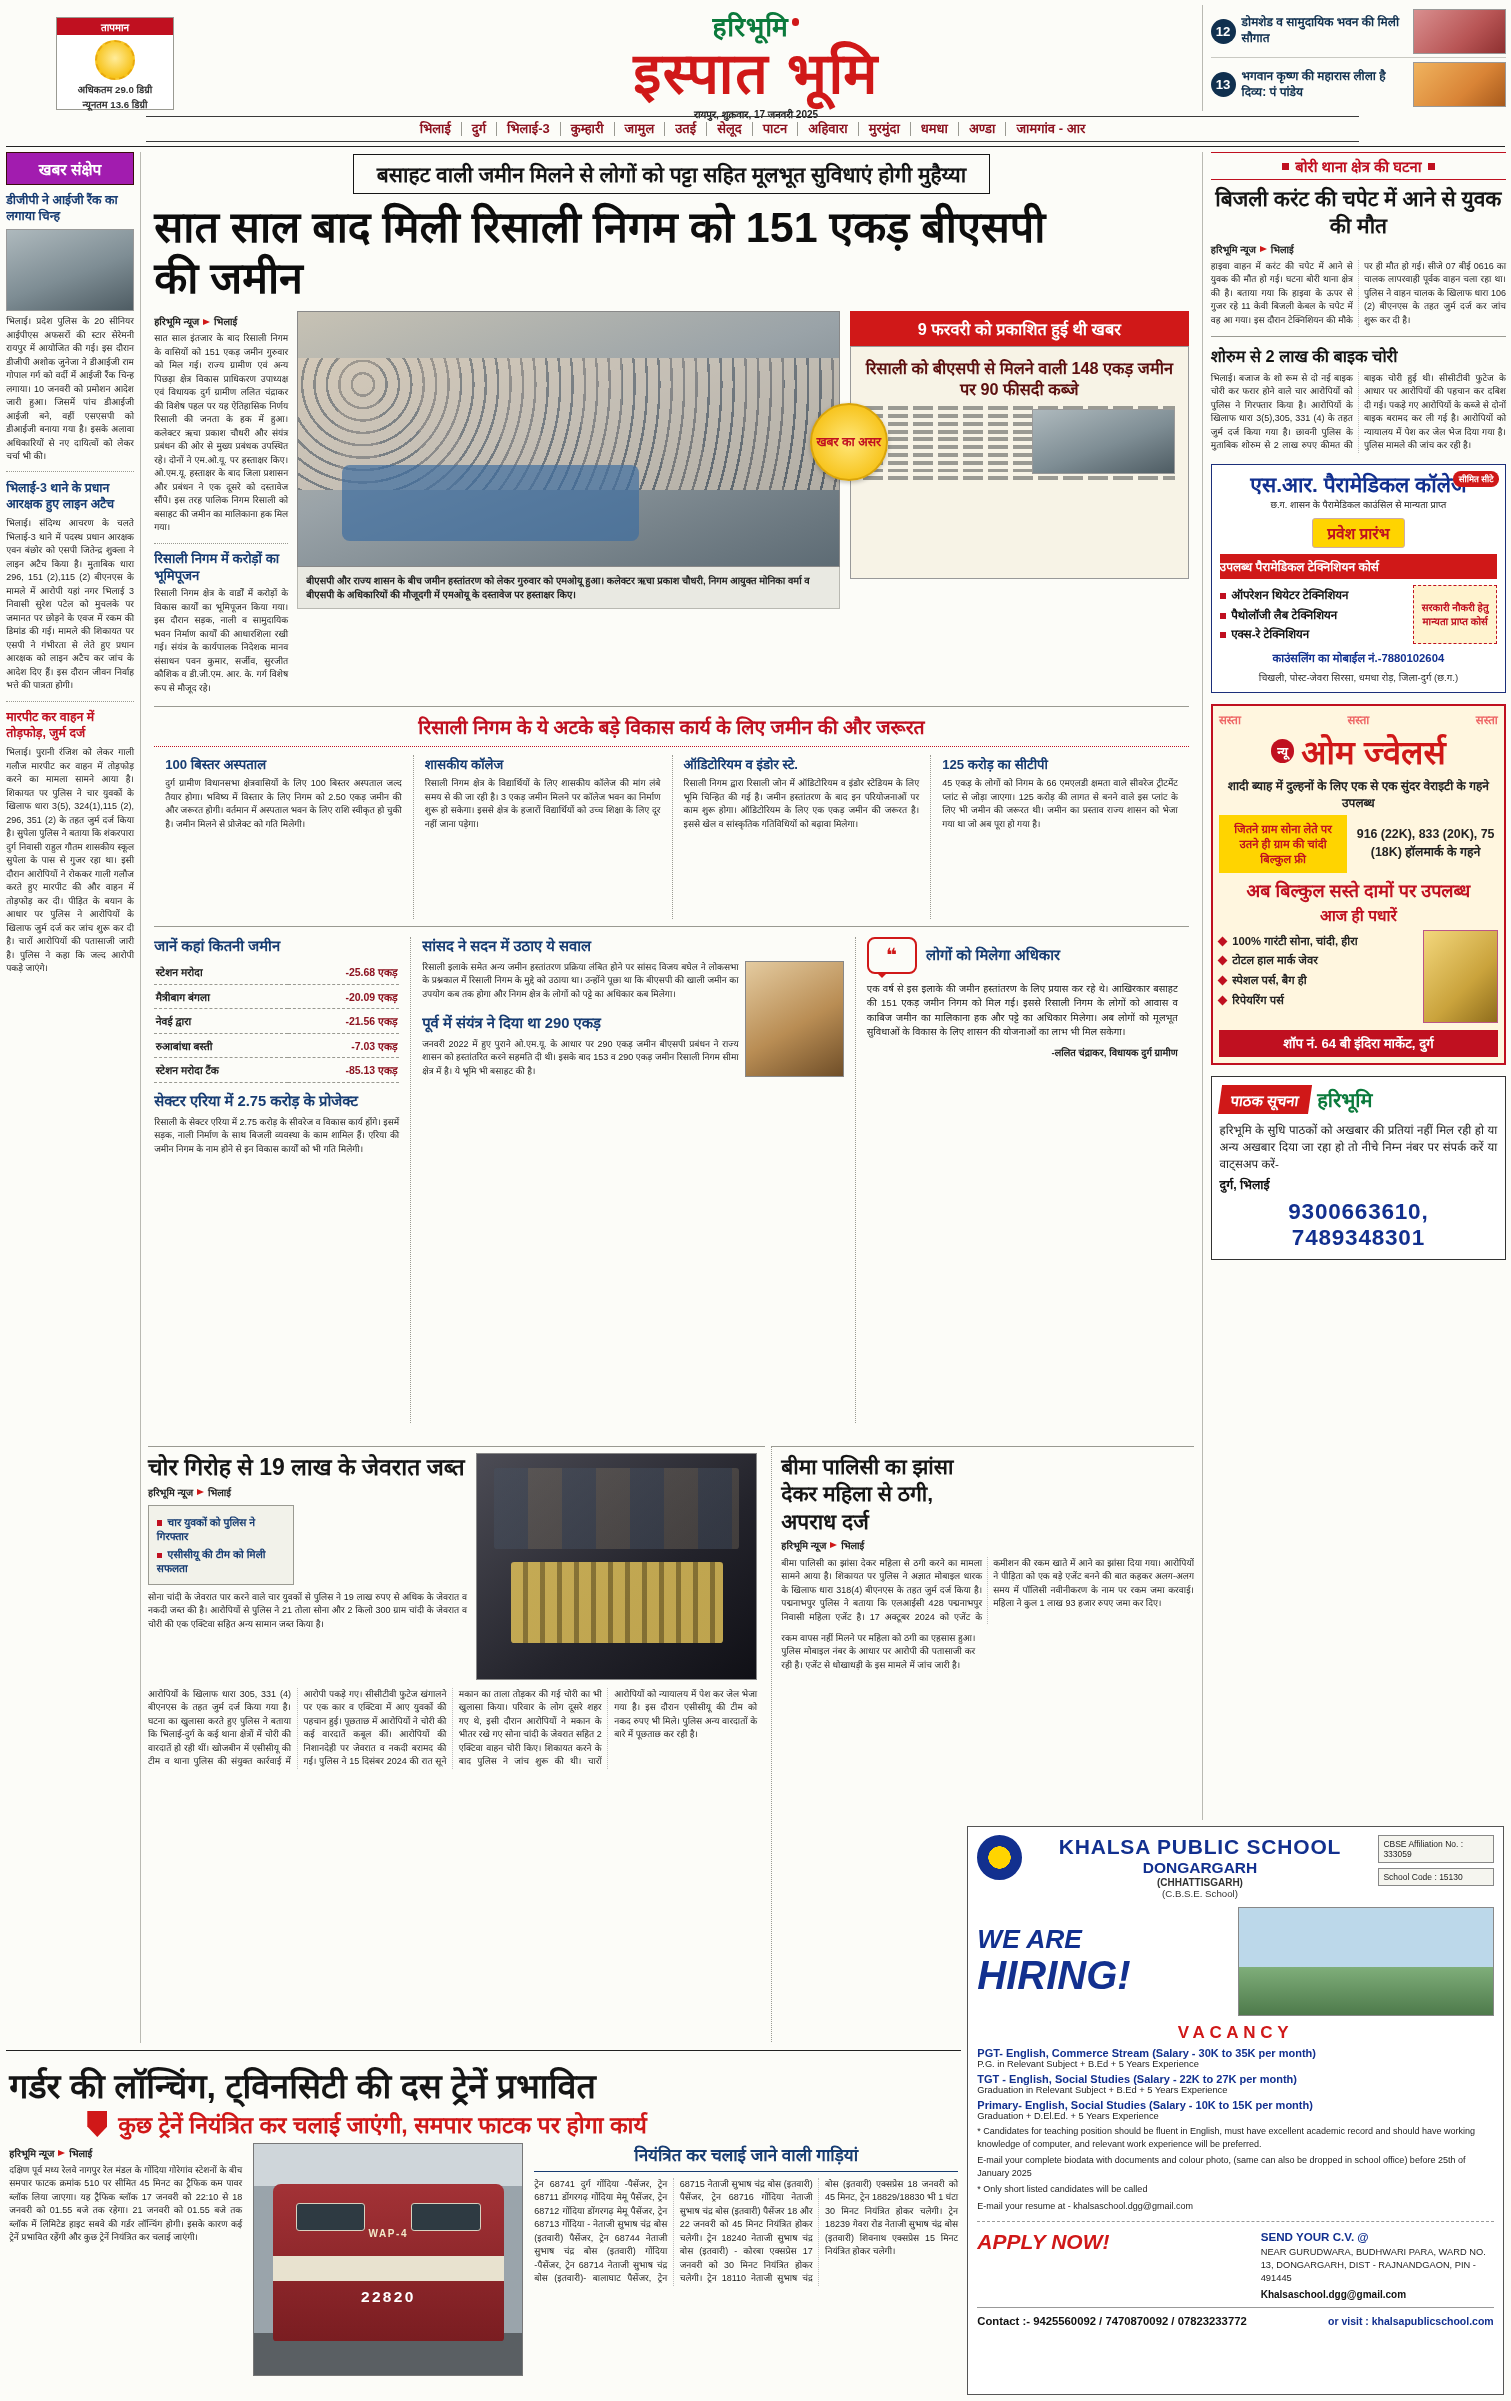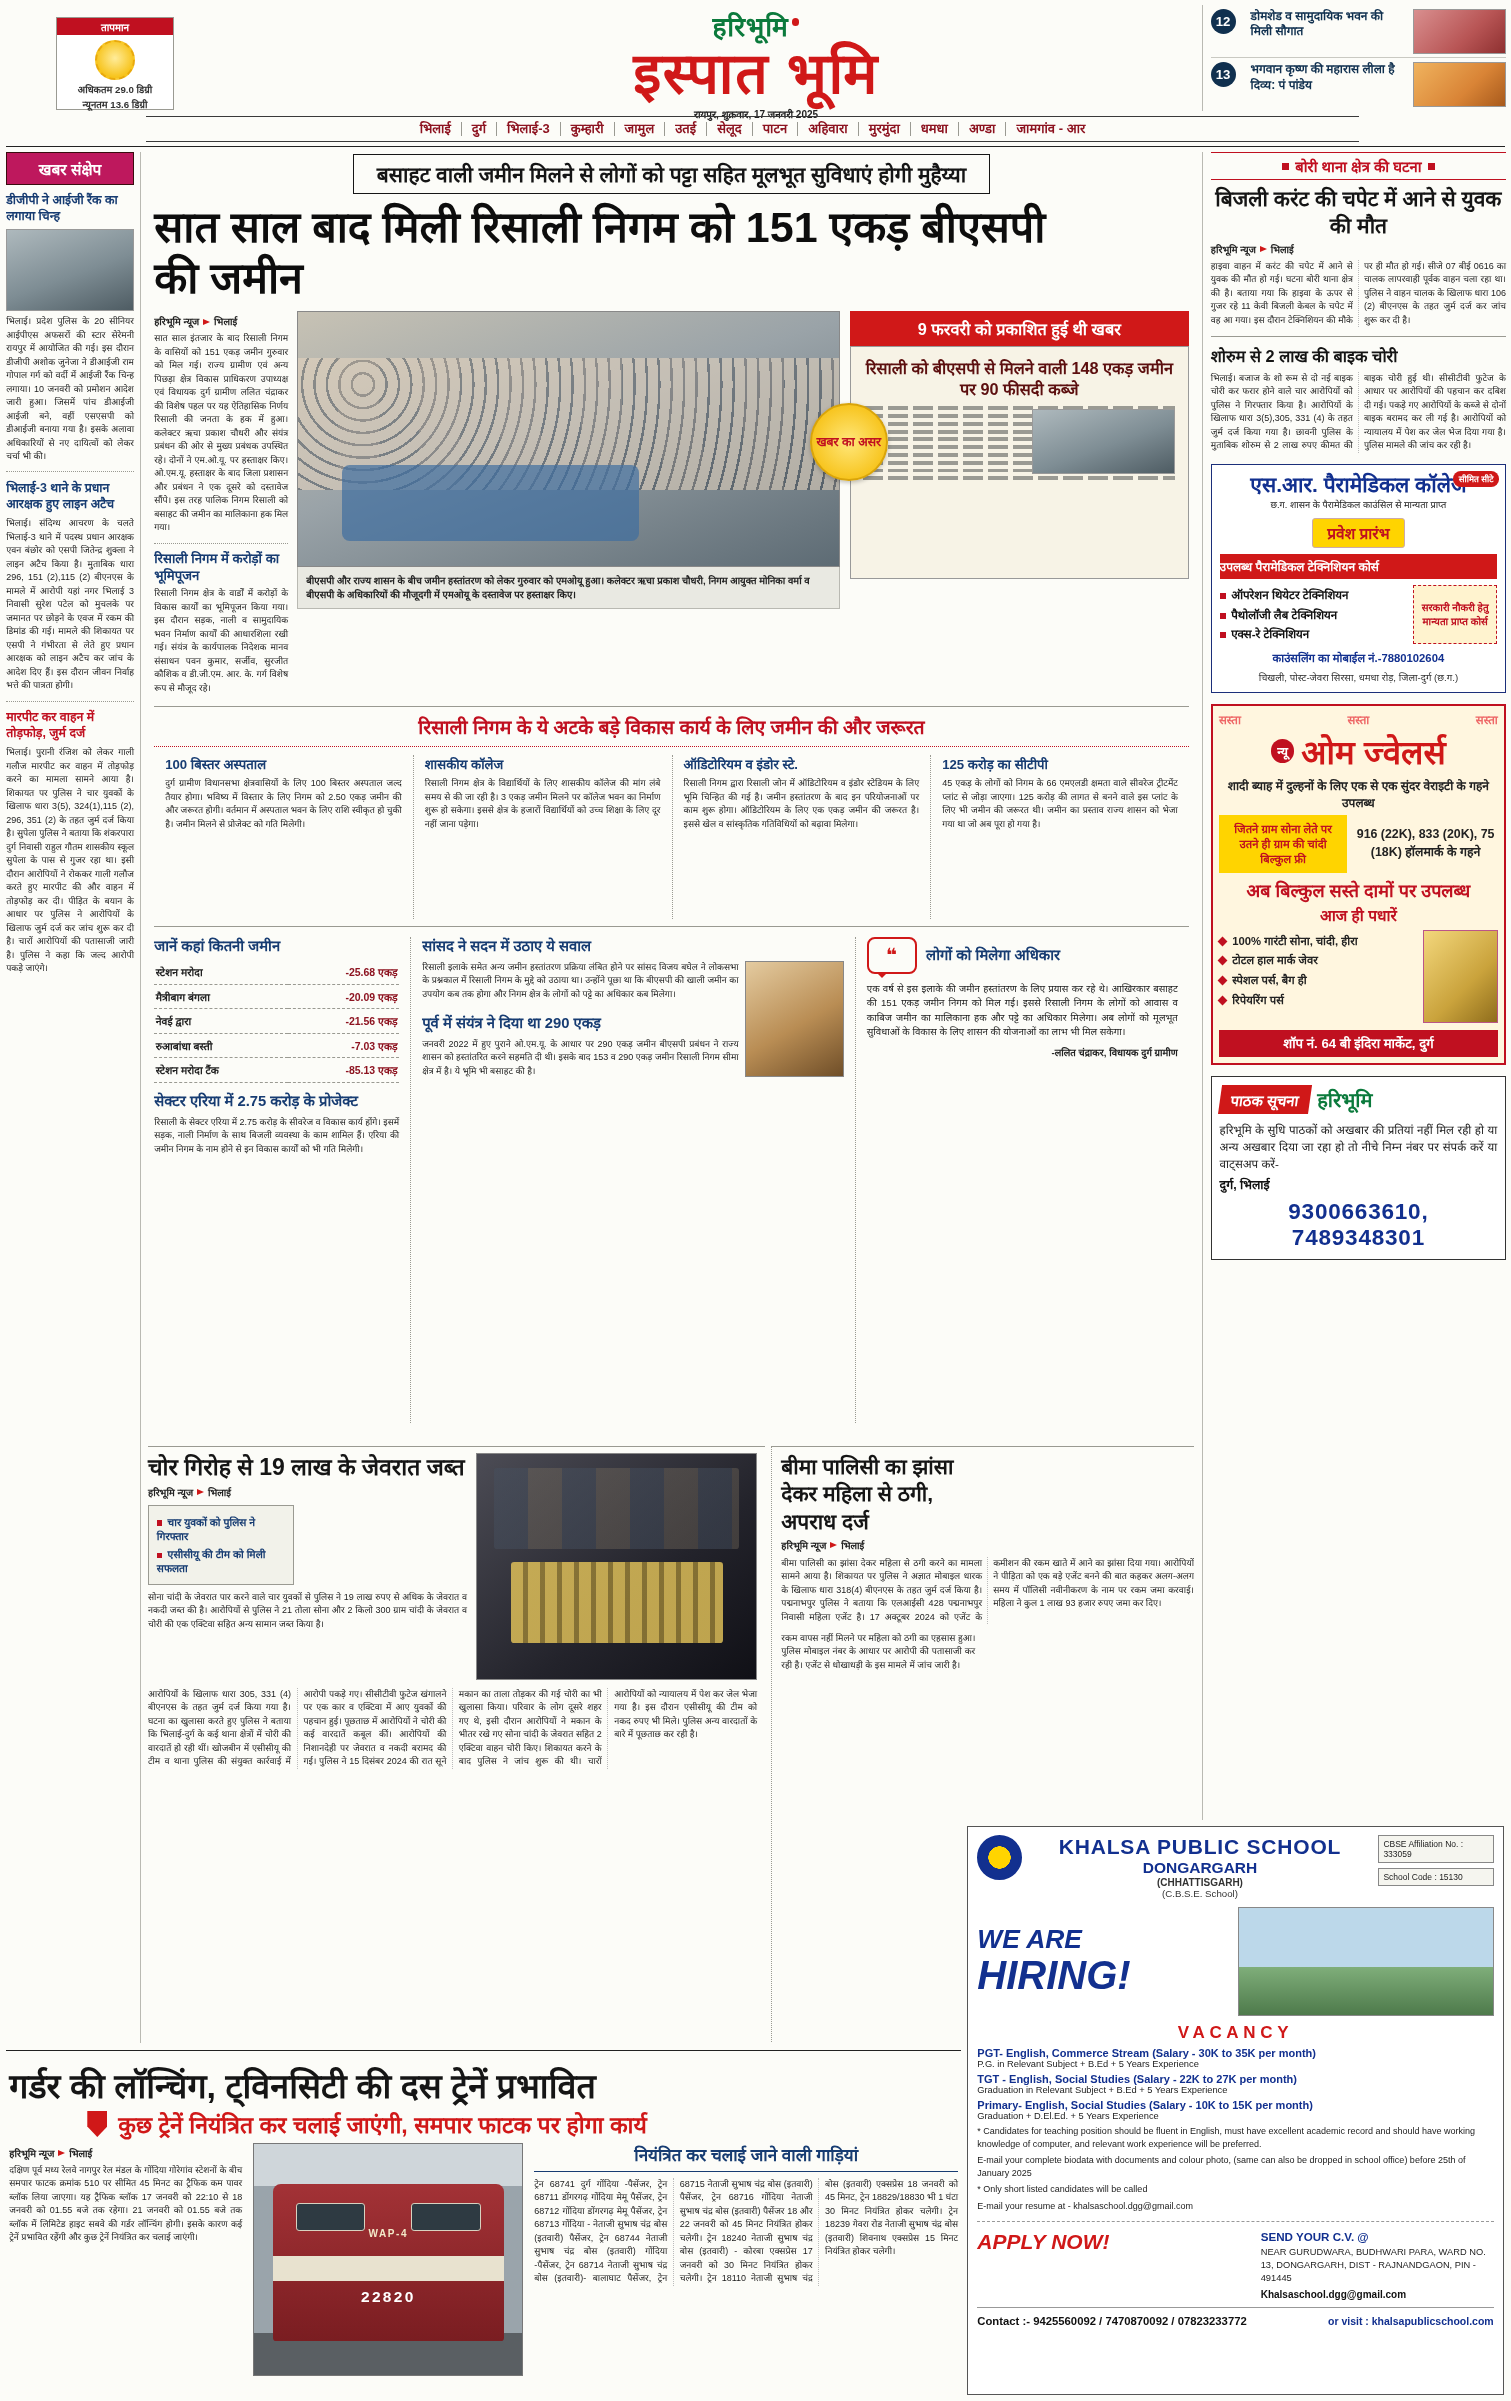--- a/index.html
+++ b/index.html
@@ -30,35 +30,35 @@
   .sun{width:40px;height:40px;margin:4.7px auto 3.1px;border-radius:50%;
     background:radial-gradient(circle at 50% 45%,#ffec9a,#f7c41d 70%);
     border:2.3px dashed #e9a90c}
   #tempbox .t-line{font-size:9.7px;text-align:center;font-weight:bold;color:#333;line-height:1.5}
   #mh-center{position:absolute;left:50%;top:7.8px;transform:translateX(-50%);text-align:center;width:590px}
   #mh-logo{font-size:26.4px;font-weight:bold;color:#0b7a3c;letter-spacing:0.8px}
   #mh-logo .logo-dot{display:inline-block;width:7.8px;height:7.8px;background:#d01818;border-radius:50%;margin-left:3.1px;vertical-align:super}
   #mh-title{font-size:57px;font-weight:bold;color:#d01818;line-height:1.05;letter-spacing:1.6px}
   #mh-date{font-size:10px;font-weight:bold;color:#222;margin-top:3.1px}
   #mh-briefs{position:absolute;right:6.2px;top:4.7px;width:304px;border-left:0.8px solid #b9b9b2;padding-left:7.8px}
-  .brief{display:flex;align-items:flex-start;gap:15px;padding:3.9px 0}
+  .brief{display:flex;align-items:center;gap:6px;padding:3.9px 0}
   .brief + .brief{border-top:0.8px solid #c9c9c2}
   .num-badge{min-width:25px;height:25px;border-radius:50%;background:#10304f;color:#fff;font-weight:bold;
     display:flex;align-items:center;justify-content:center;font-size:13.2px}
   .brief-h{flex:1;font-size:12px;font-weight:bold;color:#10304f;line-height:1.3}
   .brief .ph{width:93px;height:45px;flex:none;border:0.8px solid #999}
   #citiesbar{left:146px;top:116px;width:1213px;height:26.4px;border-top:1.6px solid #3a3a3a;border-bottom:1.6px solid #3a3a3a;
     display:flex;align-items:center;justify-content:center}
   #citiesbar span{font-size:13px;font-weight:bold;color:#8d1320;padding:0 10px;border-right:0.8px solid #9a9a92;line-height:1.1}
   #citiesbar span:last-child{border-right:none}
   #toprule{left:6.2px;top:146px;width:1499px;height:0;border-top:1.6px solid #222}
 
   
   #digest{left:6.2px;top:152px;width:135px;height:1891px;border-right:0.8px solid #b9b9b2;padding-right:6.2px}
-  #digest .dg-head{font-size:15.5px;font-weight:bold;text-align:center;color:#fff;background:#be185d;
+  #digest .dg-head{font-size:15.5px;font-weight:bold;text-align:center;color:#fff;background:#a21caf;
     padding:4.7px 0;border:1.6px solid #3a0c0e;margin-bottom:6.2px}
   .dg-h1{font-size:12.4px;font-weight:bold;line-height:1.3;margin:4.7px 0}
   #digest .ph{width:100%;height:82px;border:0.8px solid #999;margin:4.7px 0}
   .dg-sep{border-top:0.8px dotted #9a9a92;margin:7.8px 0}
 
   
   #center{left:148px;top:152px;width:1047px;padding:0 6.2px}
   #kicker{margin:1.6px auto 7.8px;width:fit-content;max-width:932px;border:1.6px solid #161616;
     padding:5.4px 23px;font-size:21px;font-weight:bold;text-align:center}
   #lead-hl{font-size:43px;font-weight:bold;line-height:1.18;color:#0d0d0d;margin:3.1px 0 7.8px;max-width:916px}

